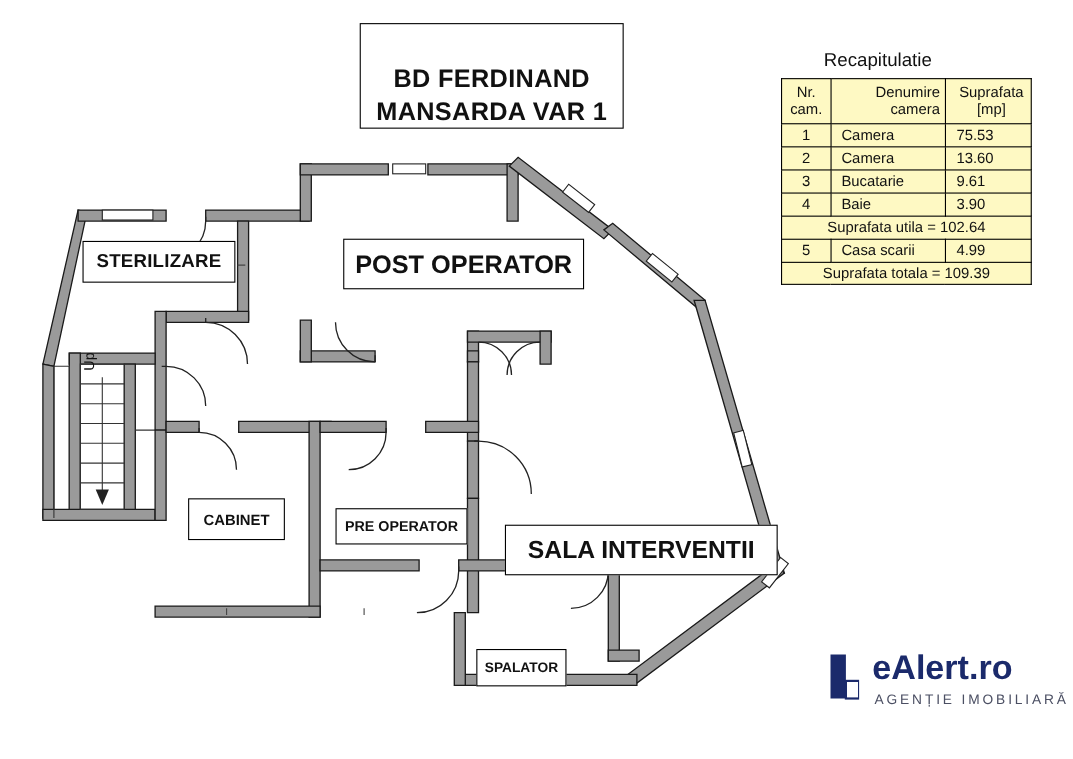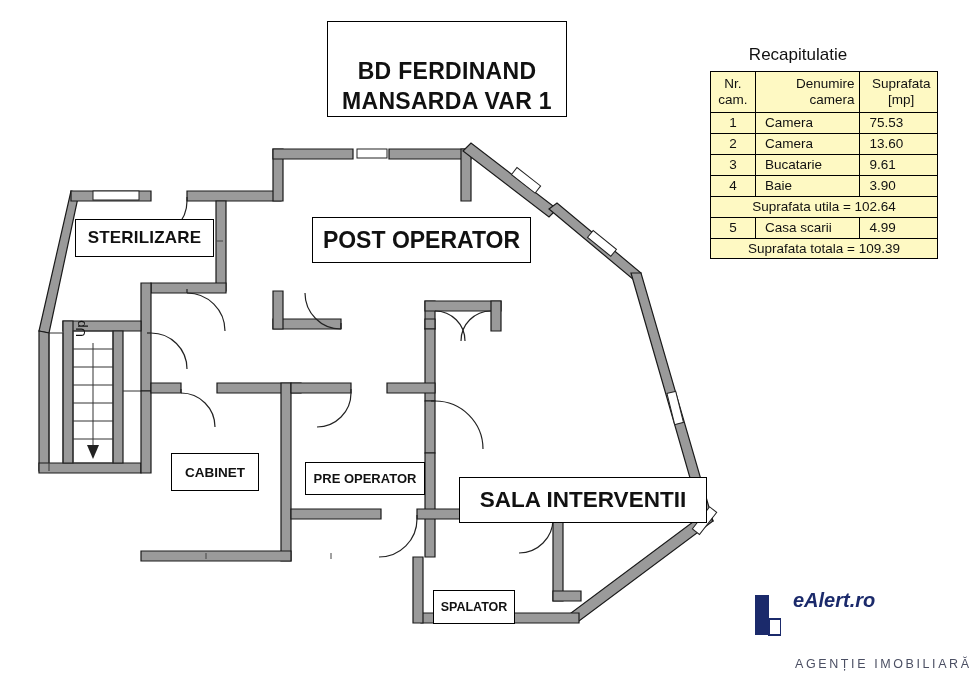--- a/index.html
+++ b/index.html
@@ -153,36 +153,34 @@
     position: absolute;
     left: 0;
     top: 4px;
     width: 28px;
     height: 44px;
   }
   #logo-text {
     position: absolute;
     left: 40px;
     top: 0px;
-    font-size: 20px;
+    font-size: 31px;
     font-weight: bold;
     color: #1b2a6b;
     letter-spacing: 0px;
     white-space: nowrap;
-    font-style: italic;
   }
   #logo-sub {
     position: absolute;
     left: 42px;
     top: 40px;
     font-size: 12.5px;
     color: #4b4f63;
     letter-spacing: 2.6px;
     white-space: nowrap;
-    margin-top: 28px;
   }
 </style>
 </head>
 <body>
 
 <div id="page">
 
   <div id="title-block">
     <div class="line">BD FERDINAND</div>
     <div class="line">MANSARDA VAR 1</div>

